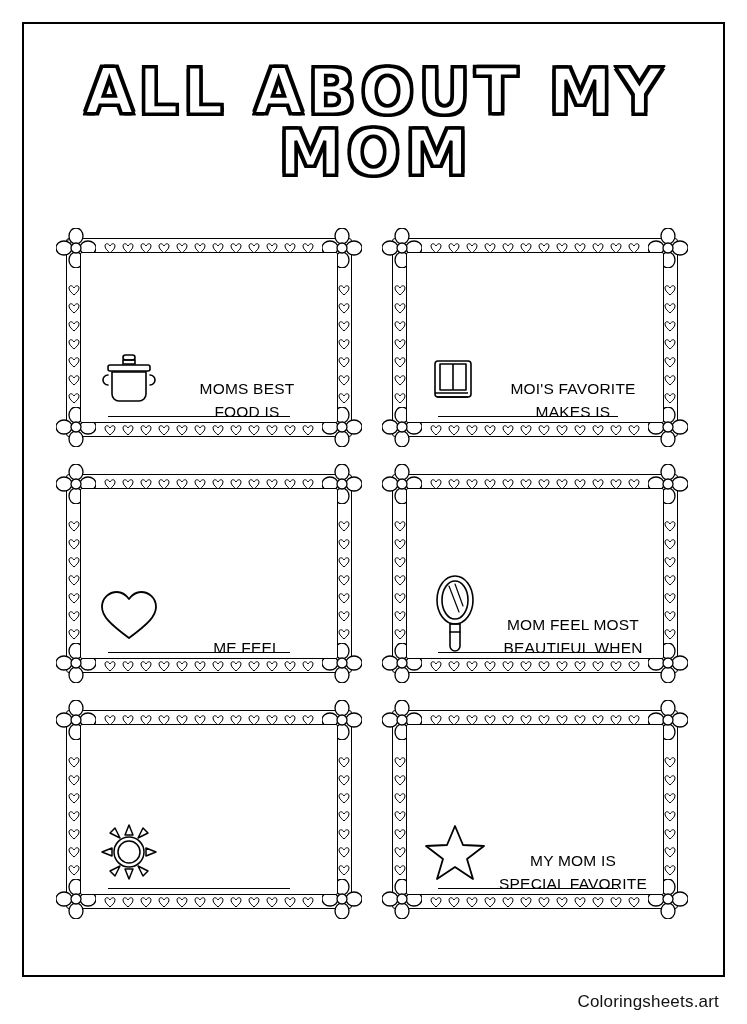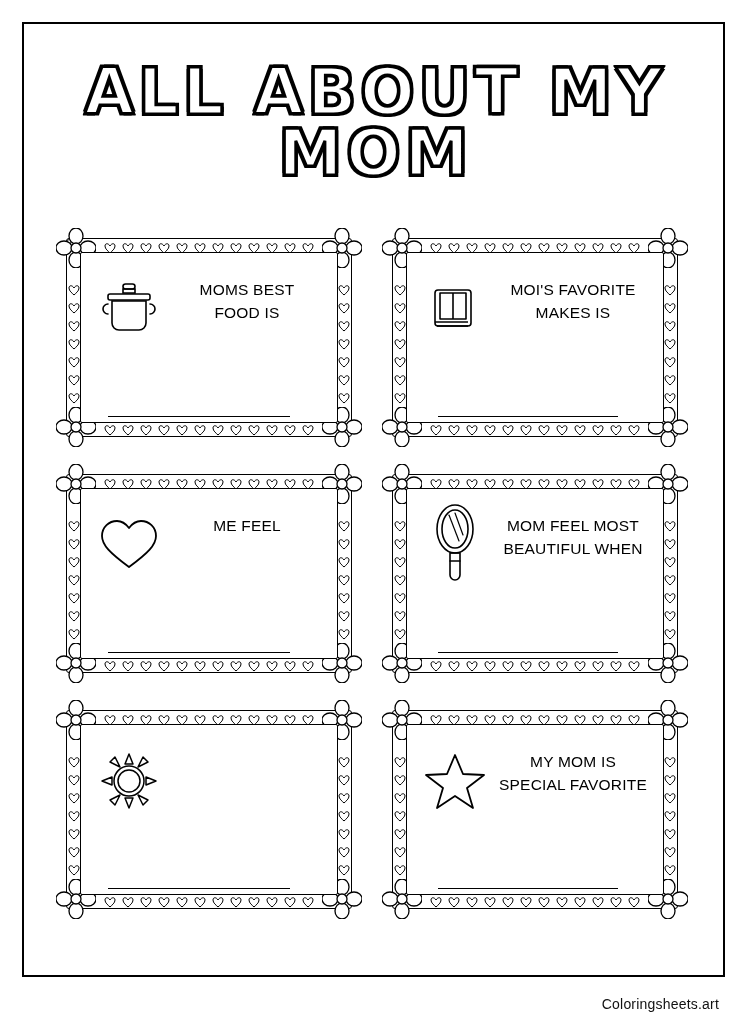--- a/index.html
+++ b/index.html
@@ -110,21 +110,21 @@
   .cf-tr { right: 0px; top: 0px; }
   .cf-bl { left: 0px;  bottom: 0px; }
   .cf-br { right: 0px; bottom: 0px; }
 
   .card-inner {
     position: absolute;
     left: 24px; top: 24px;
     width: 258px; height: 171px;
     box-sizing: border-box;
     display: flex;
-    align-items: flex-start;
+    align-items: flex-end;
     padding: 14px 12px 0 10px;
   }
   .card-icon {
     width: 78px;
     height: 86px;
     flex: 0 0 78px;
     display: flex;
     align-items: center;
     justify-content: center;
   }
@@ -147,21 +147,21 @@
   .card:nth-child(even) .write-line {
     left: 56px;
     width: 180px;
   }
 
   
   .footer {
     position: absolute;
     right: 28px;
     bottom: 12px;
-    font-size: 14px;
+    font-size: 17px;
     color: #111;
     letter-spacing: 0.2px;
   }
 </style>
 </head>
 <body>
 
 <div class="page">
 
   <div class="page-border"></div>

